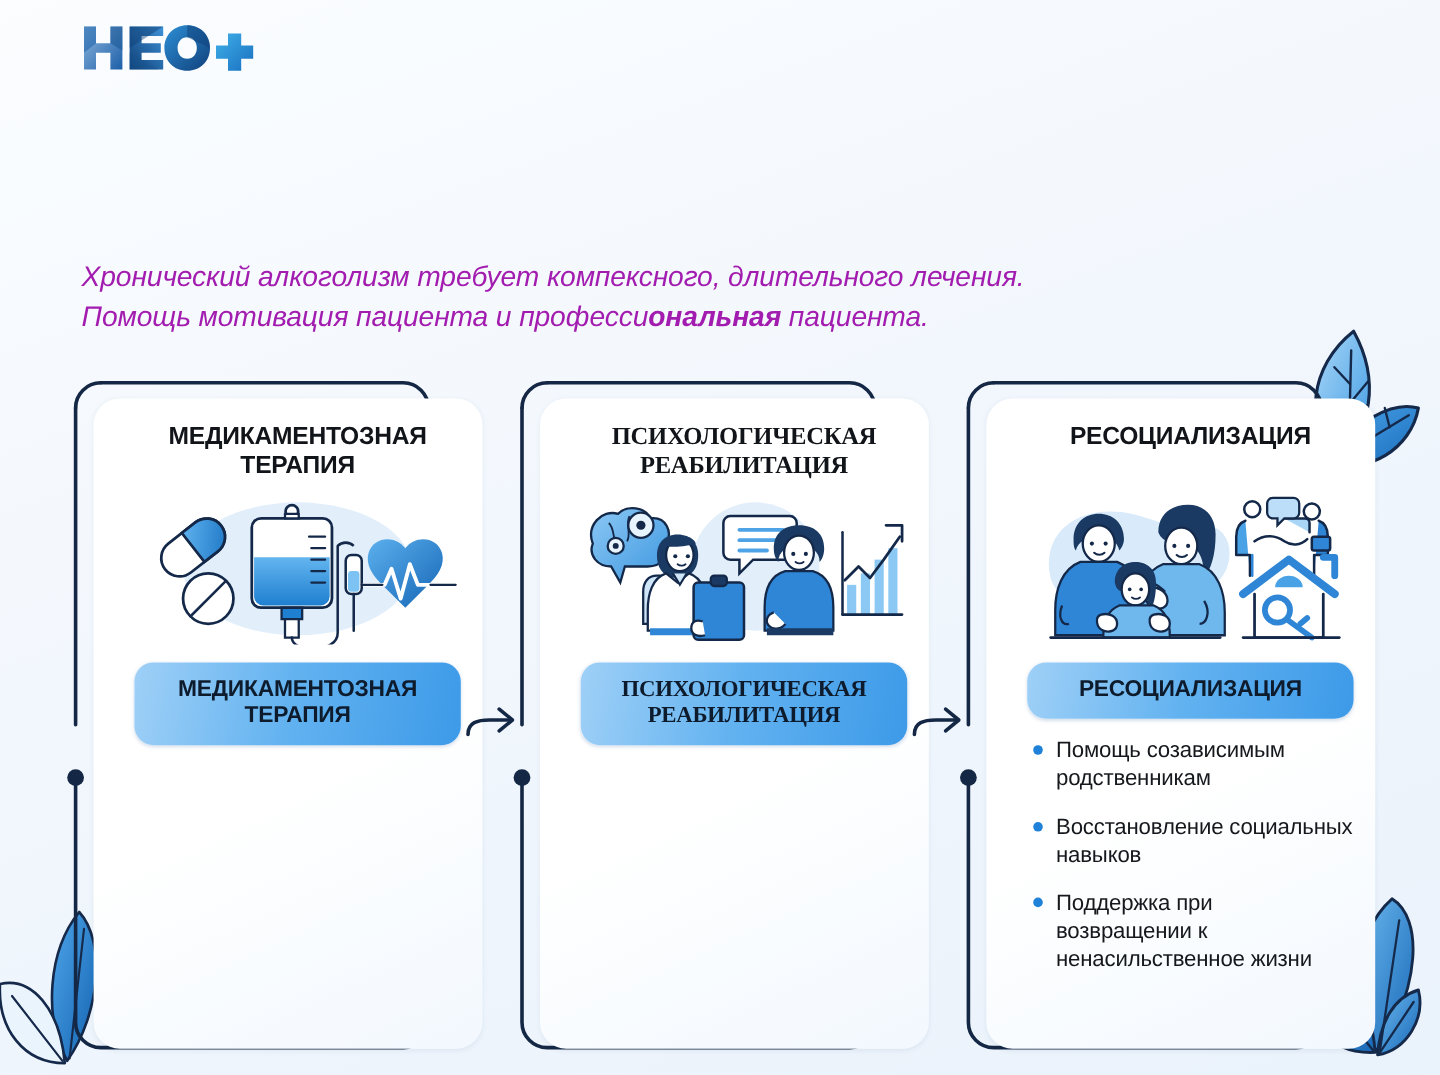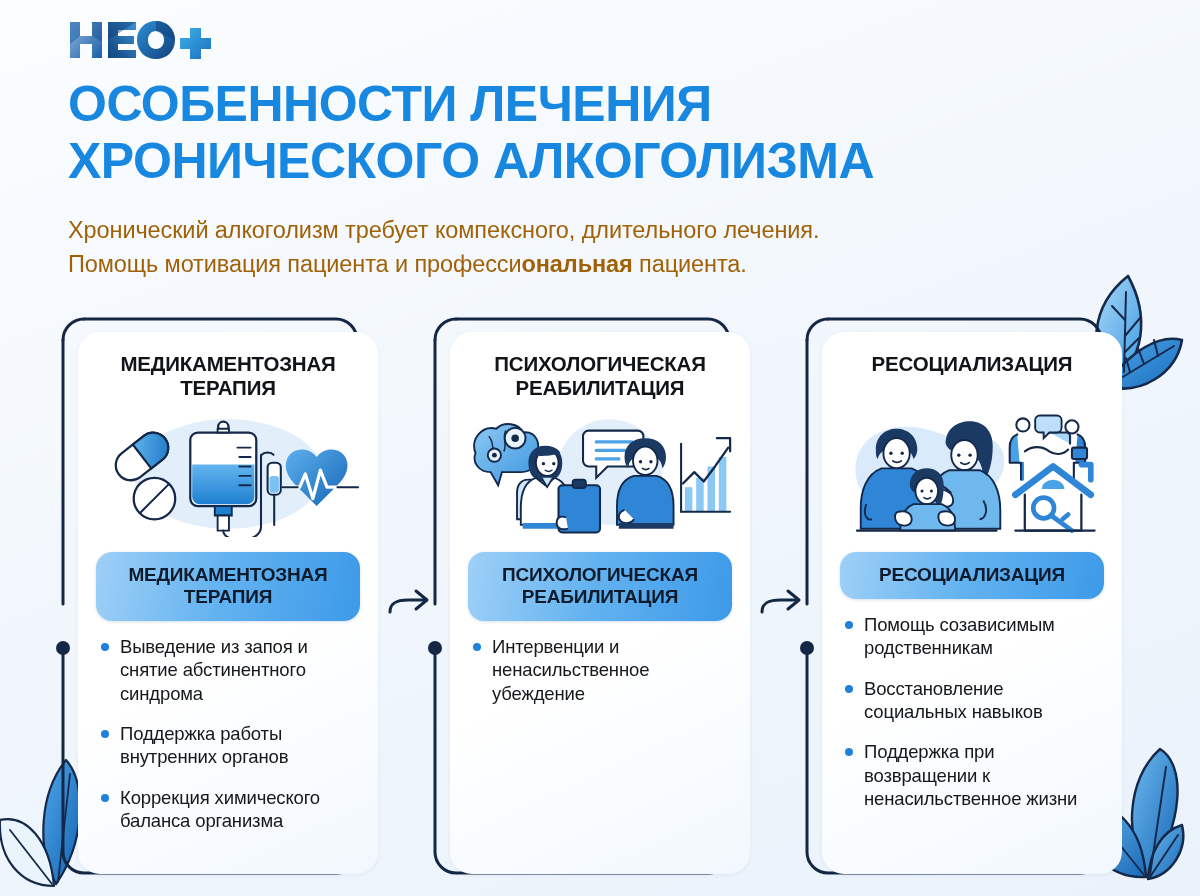--- a/index.html
+++ b/index.html
@@ -35,22 +35,23 @@
     font-family: "Liberation Sans", sans-serif;
   }
   .title .l2 { display: block; }
 
   .subtitle {
     position: absolute;
     left: 68px; top: 213px;
     width: 1000px;
     font-size: 23.5px;
     line-height: 1.46;
-    color: #a16207;
+    color: #a21caf;
     letter-spacing: -0.1px;
+    font-style: italic;
   }
   .subtitle b { font-weight: 700; }
 
   
   .deco { position: absolute; pointer-events: none; }
   .deco-tr { right: -4px; top: 262px; width: 150px; height: 140px; }
   .deco-br { right: 0px; bottom: 0px; width: 150px; height: 165px; }
   .deco-bl { left: -8px; bottom: 0px; width: 120px; height: 160px; }
 
   
@@ -60,42 +61,42 @@
     width: 1200px; height: 560px;
   }
 
   .card-slot {
     position: absolute;
     top: 0;
     width: 320px;
     height: 560px;
   }
   .slot-1 { left: 62px; }
-  .slot-2 { left: 434px; }
+  .slot-2 { left: 434px; font-family: Liberation Serif, serif; }
   .slot-3 { left: 806px; }
 
   
   .frame {
     position: absolute;
     left: 0; top: 0;
     width: 296px; height: 556px;
     overflow: visible;
   }
   .frame svg { display: block; overflow: visible; }
 
   
   .card {
     position: absolute;
     left: 16px; top: 14px;
-    width: 300px;
+    width: 324px;
     height: 542px;
     border-radius: 22px;
     background: linear-gradient(155deg, #ffffff 0%, #ffffff 58%, #f2f8fe 100%);
     box-shadow: 0 1px 4px rgba(30,70,120,0.07);
-    padding: 20px 18px 16px 18px;
+    padding: 20px 18px 16px 34px;
     display: flex;
     flex-direction: column;
   }
 
   .card-heading {
     font-size: 20.5px;
     font-weight: 700;
     color: #111418;
     text-align: center;
     line-height: 1.18;
@@ -194,24 +195,20 @@
       <path d="M40 4 h28 l-28 18 Z" fill="#0e3b70" opacity=".45"></path>
       <path d="M40 26 l24 14 H40 Z" fill="#17558f" opacity=".4"></path>
 
       <path d="M88 3 c11 0 19 8 19 19 s-8 19 -19 19 s-19 -8 -19 -19 s8 -19 19 -19 Z M88 13 c-5 0 -8 4 -8 9 s3 9 8 9 s8 -4 8 -9 s-3 -9 -8 -9 Z" fill="url(#lgC)"></path>
       <path d="M88 3 c11 0 19 8 19 19 l-19 -9 Z" fill="#0d3c74" opacity=".45"></path>
 
       <path d="M122 10 h11 v10 h10 v11 h-10 v10 h-11 V31 h-10 V20 h10 Z" fill="url(#lgD)"></path>
     </svg>
   </div>
 
-  <h1 class="title">
-    <span class="l1">ОСОБЕННОСТИ ЛЕЧЕНИЯ</span>
-    <span class="l2">ХРОНИЧЕСКОГО АЛКОГОЛИЗМА</span>
-  </h1>
 
   <p class="subtitle">
     <span>Хронический алкоголизм требует компексного, длительного лечения.</span><br>
     <span>Помощь мотивация пациента и професси</span><b>ональная</b><span> пациента.</span>
   </p>
 
   <div class="deco deco-tr">
     <svg viewBox="0 0 150 140" width="150" height="140">
       <defs>
         <linearGradient id="lf1" x1="0" y1="0" x2="1" y2="1">
@@ -352,25 +349,20 @@
             <path d="M248 42 c-9 -12 -28 -10 -32 4 c-3 10 3 20 14 30 l18 18 l18 -18 c11 -10 17 -20 14 -30 c-4 -14 -23 -16 -32 -4 Z" fill="url(#hrt)" transform="translate(-14,6)"></path>
             <path d="M198 80 h18 l6 -14 l8 26 l8 -30 l7 18 h23" fill="none" stroke="#ffffff" stroke-width="3.4" stroke-linejoin="round" stroke-linecap="round"></path>
             <path d="M196 80 h18" stroke="#14294a" stroke-width="2" stroke-linecap="round"></path>
             <path d="M256 80 h22" stroke="#14294a" stroke-width="2" stroke-linecap="round"></path>
           </svg>
         </div>
 
         <div class="badge" style="white-space:pre-line">МЕДИКАМЕНТОЗНАЯ
 ТЕРАПИЯ</div>
 
-        <ul class="bullets">
-          <li>Выведение из запоя и снятие абстинентного синдрома</li>
-          <li>Поддержка работы внутренних органов</li>
-          <li>Коррекция химического баланса организма</li>
-        </ul>
       </div>
     </div>
 
     <div class="card-slot slot-2">
       <div class="frame">
         <svg viewBox="0 0 296 556" width="296" height="556">
           <path d="M22 1 H274 A21 21 0 0 1 295 22 V534 A21 21 0 0 1 274 555 H22 A21 21 0 0 1 1 534 V330" fill="none" stroke="#142744" stroke-width="3" stroke-linecap="round"></path>
           <path d="M1 22 A21 21 0 0 1 22 1" fill="none" stroke="#142744" stroke-width="3" stroke-linecap="round"></path>
           <path d="M1 22 V286" fill="none" stroke="#142744" stroke-width="3" stroke-linecap="round"></path>
           <circle cx="1" cy="330" r="7" fill="#142744"></circle>
@@ -453,21 +445,20 @@
               <path d="M226 106 h52" stroke="#14294a" stroke-width="2.2" stroke-linecap="round"></path>
               <path d="M226 34 V106" stroke="#14294a" stroke-width="2.2" stroke-linecap="round"></path>
             </g>
           </svg>
         </div>
 
         <div class="badge" style="white-space:pre-line">ПСИХОЛОГИЧЕСКАЯ
 РЕАБИЛИТАЦИЯ</div>
 
         <ul class="bullets">
-          <li>Интервенции и ненасильственное убеждение</li>
         </ul>
       </div>
     </div>
 
     <div class="card-slot slot-3">
       <div class="frame">
         <svg viewBox="0 0 296 556" width="296" height="556">
           <path d="M22 1 H274 A21 21 0 0 1 295 22 V534 A21 21 0 0 1 274 555 H22 A21 21 0 0 1 1 534 V330" fill="none" stroke="#142744" stroke-width="3" stroke-linecap="round"></path>
           <path d="M1 22 A21 21 0 0 1 22 1" fill="none" stroke="#142744" stroke-width="3" stroke-linecap="round"></path>
           <path d="M1 22 V286" fill="none" stroke="#142744" stroke-width="3" stroke-linecap="round"></path>

